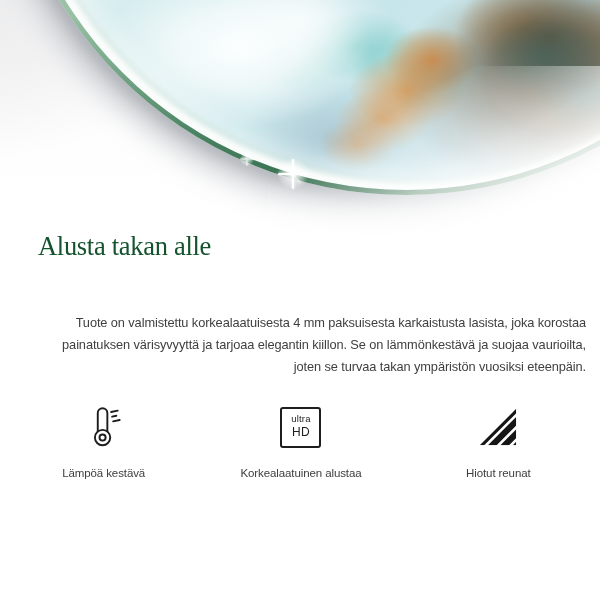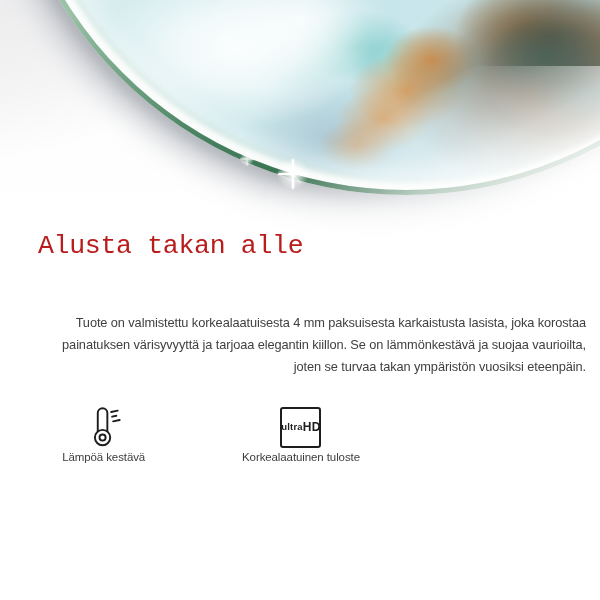--- a/index.html
+++ b/index.html
@@ -56,45 +56,45 @@
   .sparkle .ray { position:absolute; background:#ffffff; border-radius:2px; box-shadow:0 0 3px rgba(255,255,255,0.95); }
   .sparkle .ray-h { left:-15px; top:-1px; width:30px; height:2px; }
   .sparkle .ray-v { left:-1px; top:-15px; width:2px; height:30px; }
   .sparkle .ray-d { left:-11px; top:0px; width:22px; height:1px; transform:rotate(48deg); opacity:0.6; }
   .sparkle-main  { left:293px; top:174px; }
   .sparkle-small { left:247px; top:159px; transform:scale(0.45); opacity:0.85; }
 
   
   .heading {
     position:absolute; left:38px; top:229px; margin:0; font-weight:400;
-    font-family:Liberation Mono, monospace;
-    font-size:26.5px; line-height:34px; letter-spacing:-0.3px; color:#b91c1c;
+    font-family:Liberation Serif, serif;
+    font-size:26.5px; line-height:34px; letter-spacing:-0.3px; color:#14532d;
   }
   .heading .hl { display:block; white-space:nowrap; }
 
   
   .body-text {
     position:absolute; left:40px; top:312px; width:546px; margin:0;
     font-size:12.8px; line-height:21.8px; letter-spacing:-0.1px; color:#404040;text-align:right;
   }
 
   
   .features {
     position:absolute; left:5px; top:403px; width:592px;
     display:grid; grid-template-columns:1fr 1fr 1fr; row-gap:17px;
   }
   .feature { display:flex; flex-direction:column; align-items:center; }
   .icon-box { height:48px; display:flex; align-items:center; justify-content:center; }
   .icon-box svg { display:block; }
-  .feature-label { margin-top:0; font-size:11.5px; letter-spacing:-0.1px; color:#3d3d3d; white-space:nowrap; }
+  .feature-label { margin-top:16px; font-size:11.5px; letter-spacing:-0.1px; color:#3d3d3d; white-space:nowrap; }
 
   .uhd-box {
     box-sizing:border-box; width:41px; height:41px; border:2.5px solid #1d1d1d; border-radius:3px;
-    display:flex; flex-direction:row; align-items:center; justify-content:center;
-    color:#1d1d1d; font-weight:700;
+    display:flex; flex-direction:column; align-items:center; justify-content:center;
+    color:#1d1d1d; font-weight:400;
   }
   .uhd-top { font-size:9.5px; line-height:10px; letter-spacing:0.2px; }
   .uhd-bottom { font-size:12px; line-height:16px; letter-spacing:0.3px; }
 </style>
 </head>
 <body>
 
 <div class="stage">
 
   <div class="hero">
@@ -136,21 +136,36 @@
       <div class="feature-label">Lämpöä kestävä</div>
     </div>
 
     <div class="feature">
       <div class="icon-box">
         <div class="uhd-box">
           <span class="uhd-top">ultra</span>
           <span class="uhd-bottom">HD</span>
         </div>
       </div>
-      <div class="feature-label">Korkealaatuinen tuloste</div>
+      <div class="feature-label">Korkealaatuinen alustaa</div>
     </div>
 
 
 
+    <div class="feature">
+      <div class="icon-box">
+        <svg width="46" height="46" viewBox="0 0 48 48">
+          <defs>
+              <clipPath id="triclip">
+                <polygon points="5,43 43,5 43,43"></polygon>
+              </clipPath>
+            </defs>
+          <g clip-path="url(#triclip)" stroke="#161616" stroke-width="6.5" fill="none">
+            <path d="M2 46 L46 2 M15 46 L46 15 M28 46 L46 28 M41 46 L46 41"></path>
+          </g>
+        </svg>
+      </div>
+      <div class="feature-label">Hiotut reunat</div>
+    </div>
 
 
   </div>
 </div>
 
 </body></html>

